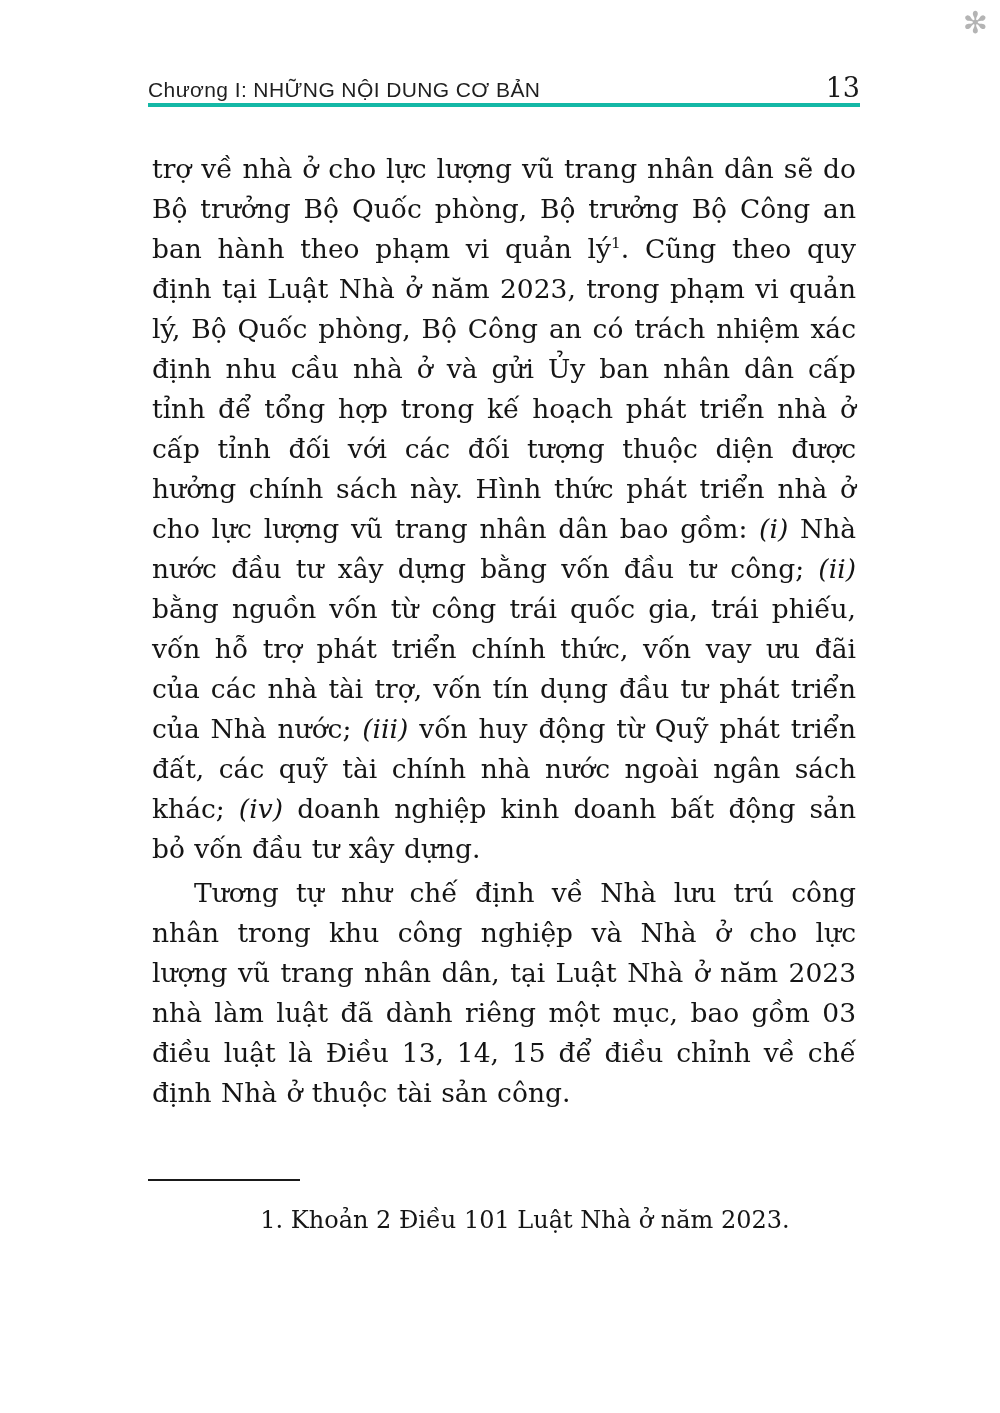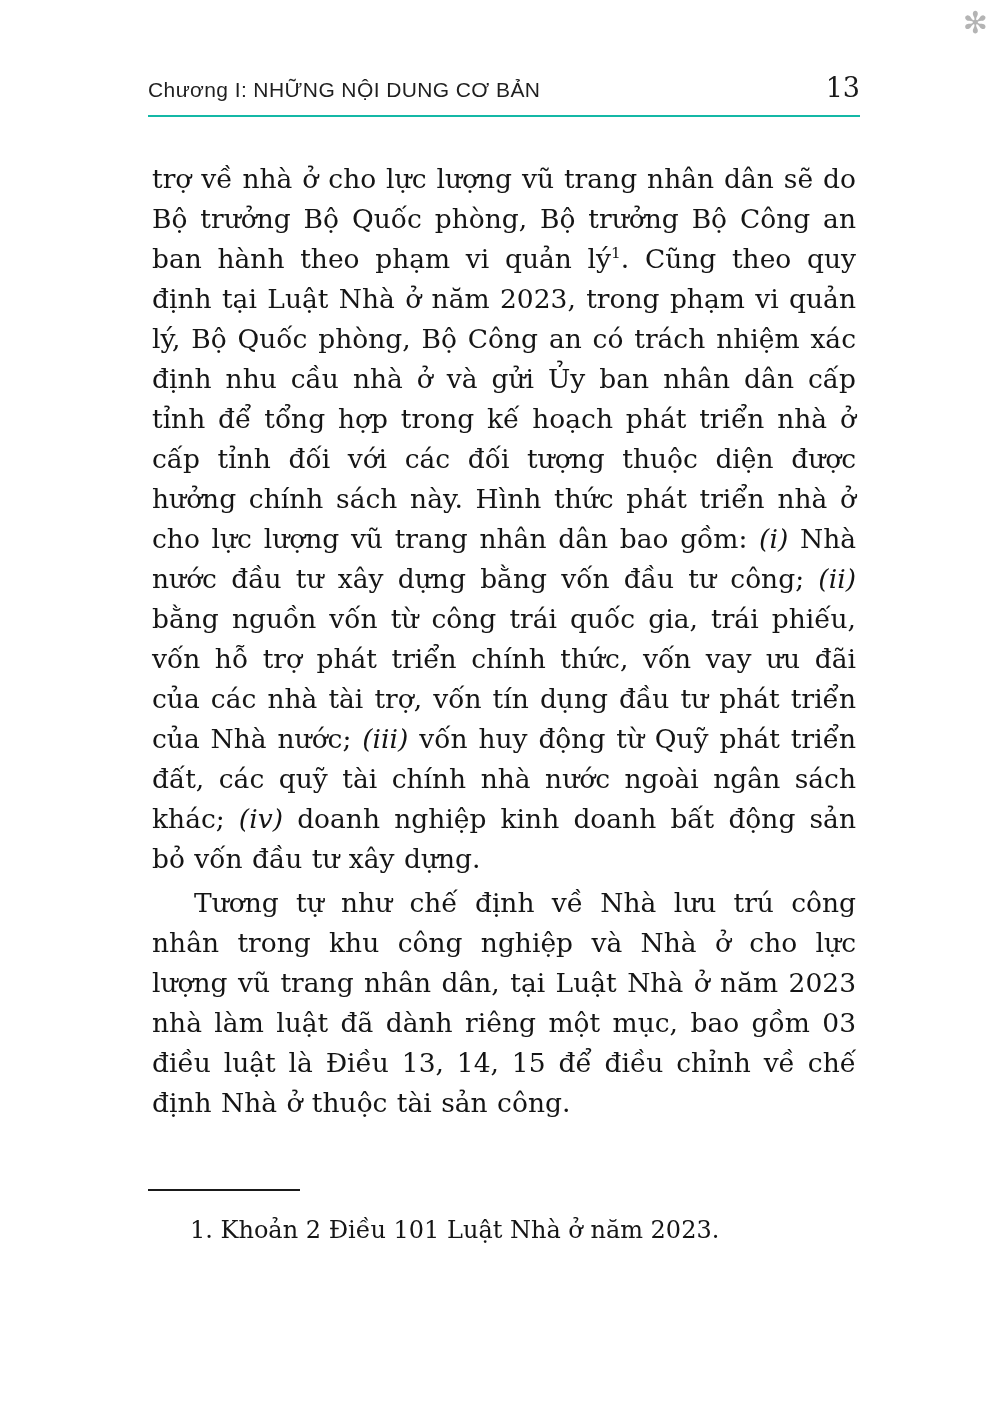--- a/index.html
+++ b/index.html
@@ -25,22 +25,22 @@
     font-size: 30px;
     color: #b4b4b4;
     font-family: "DejaVu Sans", sans-serif;
     line-height: 1;
   }
   .page-header {
     display: flex;
     justify-content: space-between;
     align-items: baseline;
     padding-top: 72px;
-    padding-bottom: 12px;
-    border-bottom: 2px solid #14b8a6;
+    padding-bottom: 0;
+    border-bottom: 4px solid #14b8a6;
   }
   .chapter {
     font-family: "Liberation Sans", sans-serif;
     font-size: 21px;
     letter-spacing: 0.4px;
     color: #1f1f1f;
   }
   .page-num {
     font-family: "DejaVu Serif", serif;
     font-size: 27px;
@@ -74,21 +74,21 @@
   .footnote-rule {
     width: 152px;
     height: 0;
     border-top: 2px solid #1a1a1a;
   }
   .footnote {
     margin: 22px 0 0 0;
     font-size: 24px;
     line-height: 34px;
     text-indent: 42px;
-    text-align: left;
+    text-align: center;
   }
 </style>
 </head>
 <body>
 
 <div class="page">
 
   <span class="corner-icon">✻</span>
 
   <header class="page-header">

